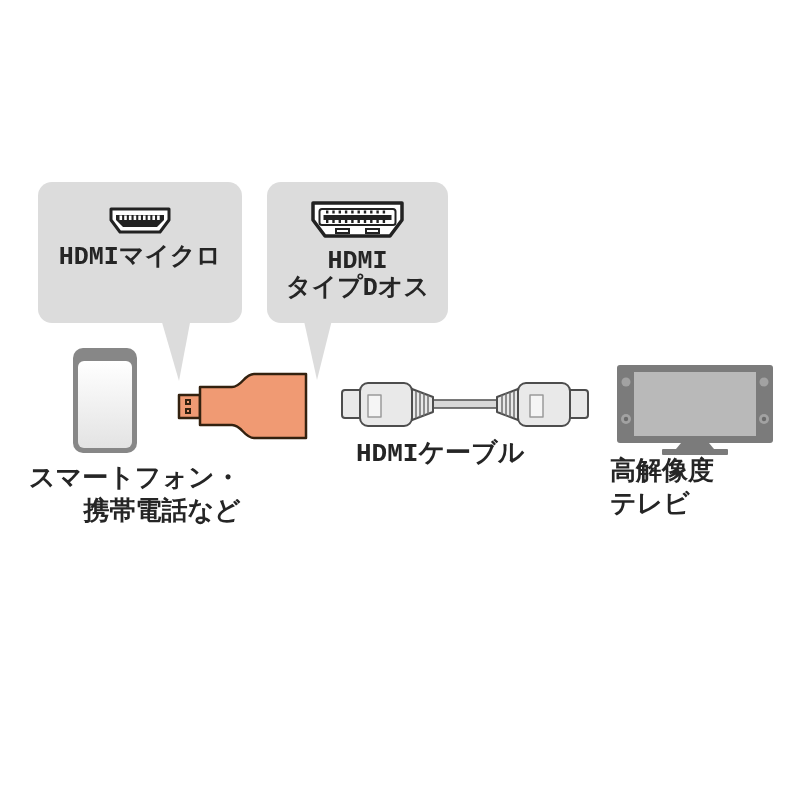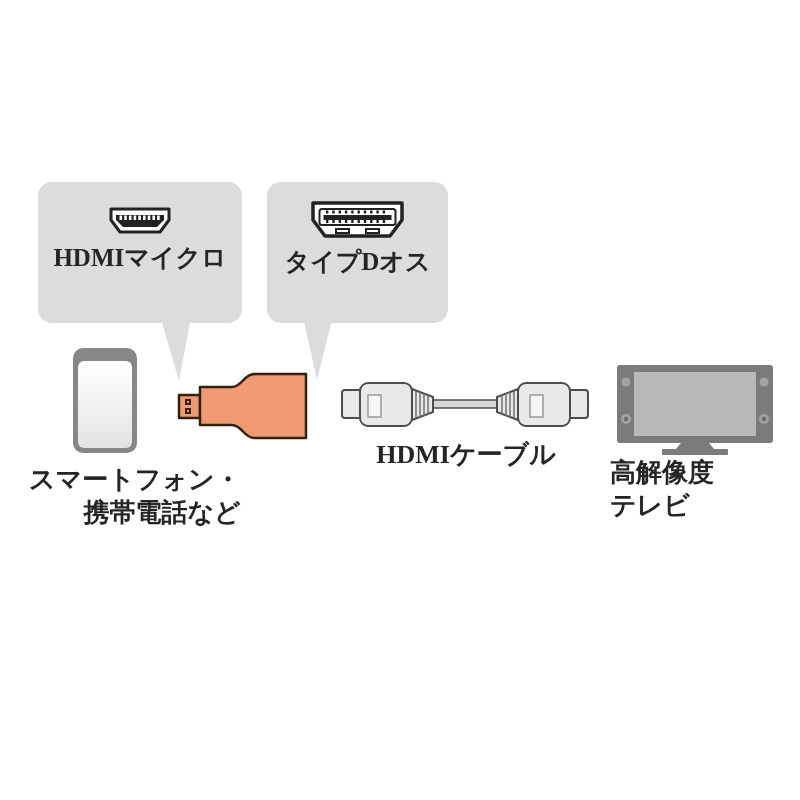--- a/index.html
+++ b/index.html
@@ -1,37 +1,37 @@
 <!DOCTYPE html>
 <html><head>
 <meta charset="utf-8">
 <style>
   html,body{margin:0;padding:0;background:#ffffff;}
   .canvas{
     position:relative;width:800px;height:800px;background:#ffffff;overflow:hidden;
-    font-family:Liberation Serif, serif;
+    font-family:Liberation Mono, monospace;
   }
   .layer{position:absolute;left:0;top:0;}
   .bubble{
     position:absolute;background:#dcdcdc;border-radius:14px;
     display:flex;flex-direction:column;align-items:center;
   }
   .bubble1{left:38px;top:182px;width:204px;height:141px;}
   .bubble2{left:267px;top:182px;width:181px;height:141px;}
   .bubble .icon-wrap{margin-top:18px;height:40px;display:flex;align-items:center;justify-content:center;}
   .bubble1 .icon-wrap{margin-top:22px;height:32px;}
   .bubble-text{
     margin-top:8px;text-align:center;font-weight:bold;font-size:25px;line-height:27px;color:#252525;
     letter-spacing:0px;white-space:nowrap;
   }
   .diagram-label{
     position:absolute;font-weight:bold;font-size:26px;line-height:33px;color:#252525;white-space:nowrap;
   }
   .label-smartphone{left:29px;top:463px;text-align:right;}
-  .label-cable{left:356px;top:438px;width:220px;text-align:center;}
+  .label-cable{left:356px;top:438px;width:220px;text-align:left;}
   .label-tv{left:610px;top:456px;width:170px;text-align:left;}
 </style>
 </head>
 <body>
 
 <div class="canvas">
 
   <svg class="layer" width="800" height="800" viewBox="0 0 800 800">
     <defs>
       <linearGradient id="screenGrad" x1="0" y1="0" x2="0" y2="1">
@@ -147,20 +147,21 @@
           <rect x="53.8" y="19" width="2.4" height="3"></rect>
           <rect x="60.1" y="19" width="2.4" height="3"></rect>
           <rect x="66.4" y="19" width="2.4" height="3"></rect>
           <rect x="72.7" y="19" width="2.4" height="3"></rect>
         </g>
         <rect x="26" y="28" width="13" height="4" fill="#ffffff" stroke="#222222" stroke-width="2"></rect>
         <rect x="56" y="28" width="13" height="4" fill="#ffffff" stroke="#222222" stroke-width="2"></rect>
       </svg>
     </div>
     <div class="bubble-text">
+      <div>HDMI</div>
       <div>タイプDオス</div>
     </div>
   </div>
 
   <div class="diagram-label label-smartphone">
     <div>スマートフォン・</div>
     <div>携帯電話など</div>
   </div>
 
   <div class="diagram-label label-cable">HDMIケーブル</div>

